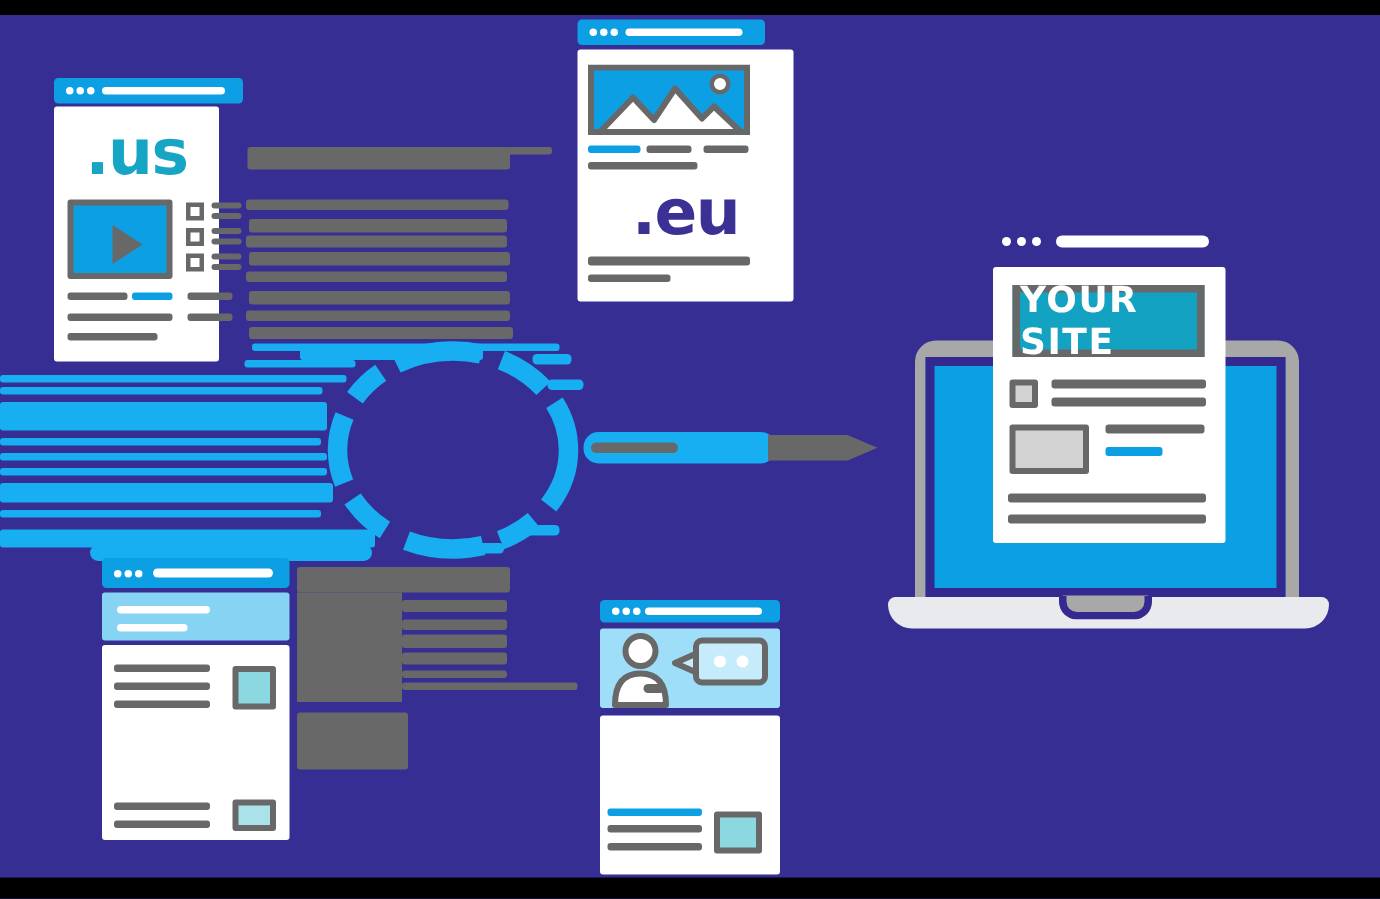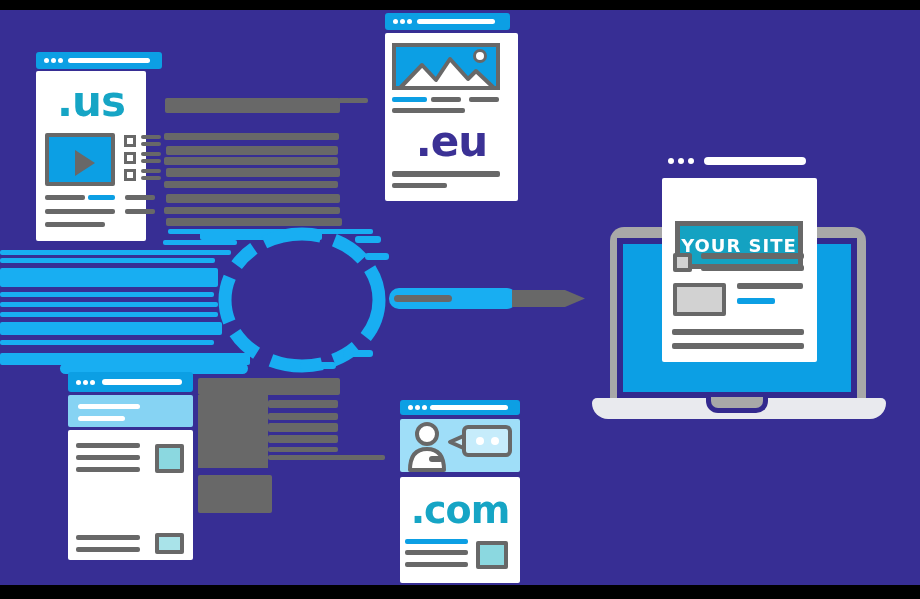--- a/index.html
+++ b/index.html
@@ -32,21 +32,21 @@
   .banner{position:absolute;z-index:10;}
   
   .bezel{position:absolute;left:610px;top:227px;width:256px;height:171px;background:var(--bezel);border-radius:14px 14px 0 0;}
   .screen{position:absolute;left:617px;top:238px;width:240px;height:160px;background:var(--blue);border:6px solid var(--sborder);box-sizing:border-box;}
   .lbase{position:absolute;left:592px;top:398px;width:294px;height:21px;background:var(--base);border-radius:5px 5px 16px 16px;}
   .notch{position:absolute;left:706px;top:397px;width:62px;height:16px;box-sizing:border-box;background:var(--bezel);
          border:5px solid var(--sborder);border-top:0;border-radius:0 0 12px 12px;}
   .page{position:absolute;left:662px;top:178px;width:155px;height:184px;background:var(--white);border-radius:2px;}
   .sitebox{position:absolute;left:675px;top:190px;width:128px;height:48px;box-sizing:border-box;border:5px solid var(--gray);
            background:var(--sitebox);display:flex;align-items:center;justify-content:center;color:var(--white);
-           font-weight:700;font-size:18px;letter-spacing:1px;margin-top:31px;}
+           font-weight:700;font-size:24px;letter-spacing:1px;}
   .play{width:0;height:0;border-left:20px solid var(--gray);border-top:13px solid transparent;border-bottom:13px solid transparent;
         position:absolute;left:26px;top:13px;}
 </style>
 </head>
 <body>
 
 <div class="stage">
 
   <div class="letterbox" style="top:0;height:10px"></div>
   <div class="letterbox" style="top:585px;height:14px"></div>
@@ -135,21 +135,21 @@
     </div>
   </div>
 
   <div>
     <div class="tbar" style="left:385px;top:13px;width:125px;height:17px">
       <span>
         <i class="dot" style="left:8px"></i><i class="dot" style="left:15px"></i><i class="dot" style="left:22px"></i>
       </span>
       <i class="ln w" style="left:32px;top:6px;width:78px;height:5px"></i>
     </div>
-    <div class="wbody" style="left:385px;top:33px;width:133px;height:168px">
+    <div class="wbody" style="left:385px;top:33px;width:144px;height:168px">
       <svg class="abs" style="left:7px;top:10px" width="108" height="47" viewBox="0 0 108 47">
         <rect x="2" y="2" width="104" height="43" fill="var(--blue)" stroke="var(--gray)" stroke-width="4"></rect>
         <circle cx="88" cy="13" r="5.5" fill="var(--white)" stroke="var(--gray)" stroke-width="3"></circle>
         <path d="M8,45 L30,22 L44,37 L58,16 L76,36 L84,28 L102,45 Z" fill="var(--white)" stroke="var(--gray)" stroke-width="4" stroke-linejoin="round"></path>
       </svg>
       <i class="ln ui" style="left:7px;top:64px;width:35px;height:5px"></i>
       <i class="ln g" style="left:46px;top:64px;width:30px;height:5px"></i>
       <i class="ln g" style="left:84px;top:64px;width:30px;height:5px"></i>
       <i class="ln g" style="left:7px;top:75px;width:73px;height:5px"></i>
       <div class="domain indigo" style="top:88px;font-size:42px">.eu</div>
@@ -196,21 +196,20 @@
         </g>
         <g>
           <polygon points="68,15 50,23 68,31" fill="var(--bubble)" stroke="var(--gray)" stroke-width="4" stroke-linejoin="round"></polygon>
           <rect x="64" y="8" width="46" height="28" rx="4" fill="var(--bubble)" stroke="var(--gray)" stroke-width="4"></rect>
           <circle cx="80" cy="22" r="4" fill="var(--white)"></circle>
           <circle cx="95" cy="22" r="4" fill="var(--white)"></circle>
         </g>
       </svg>
     </div>
     <div class="wbody" style="left:400px;top:477px;width:120px;height:106px">
-      <div class="domain teal" style="top:14px;font-size:38px">.com</div>
       <i class="ln ui" style="left:5px;top:62px;width:63px;height:5px"></i>
       <i class="ln g" style="left:5px;top:73px;width:63px;height:5px"></i>
       <i class="ln g" style="left:5px;top:85px;width:63px;height:5px"></i>
       <div class="fillbox" style="left:76px;top:64px;width:32px;height:28px;background:var(--tealfill)"></div>
     </div>
   </div>
 
   <div>
     <span>
       <i class="ln w" style="left:668px;top:158px;width:6px;height:6px;border-radius:50%"></i>

